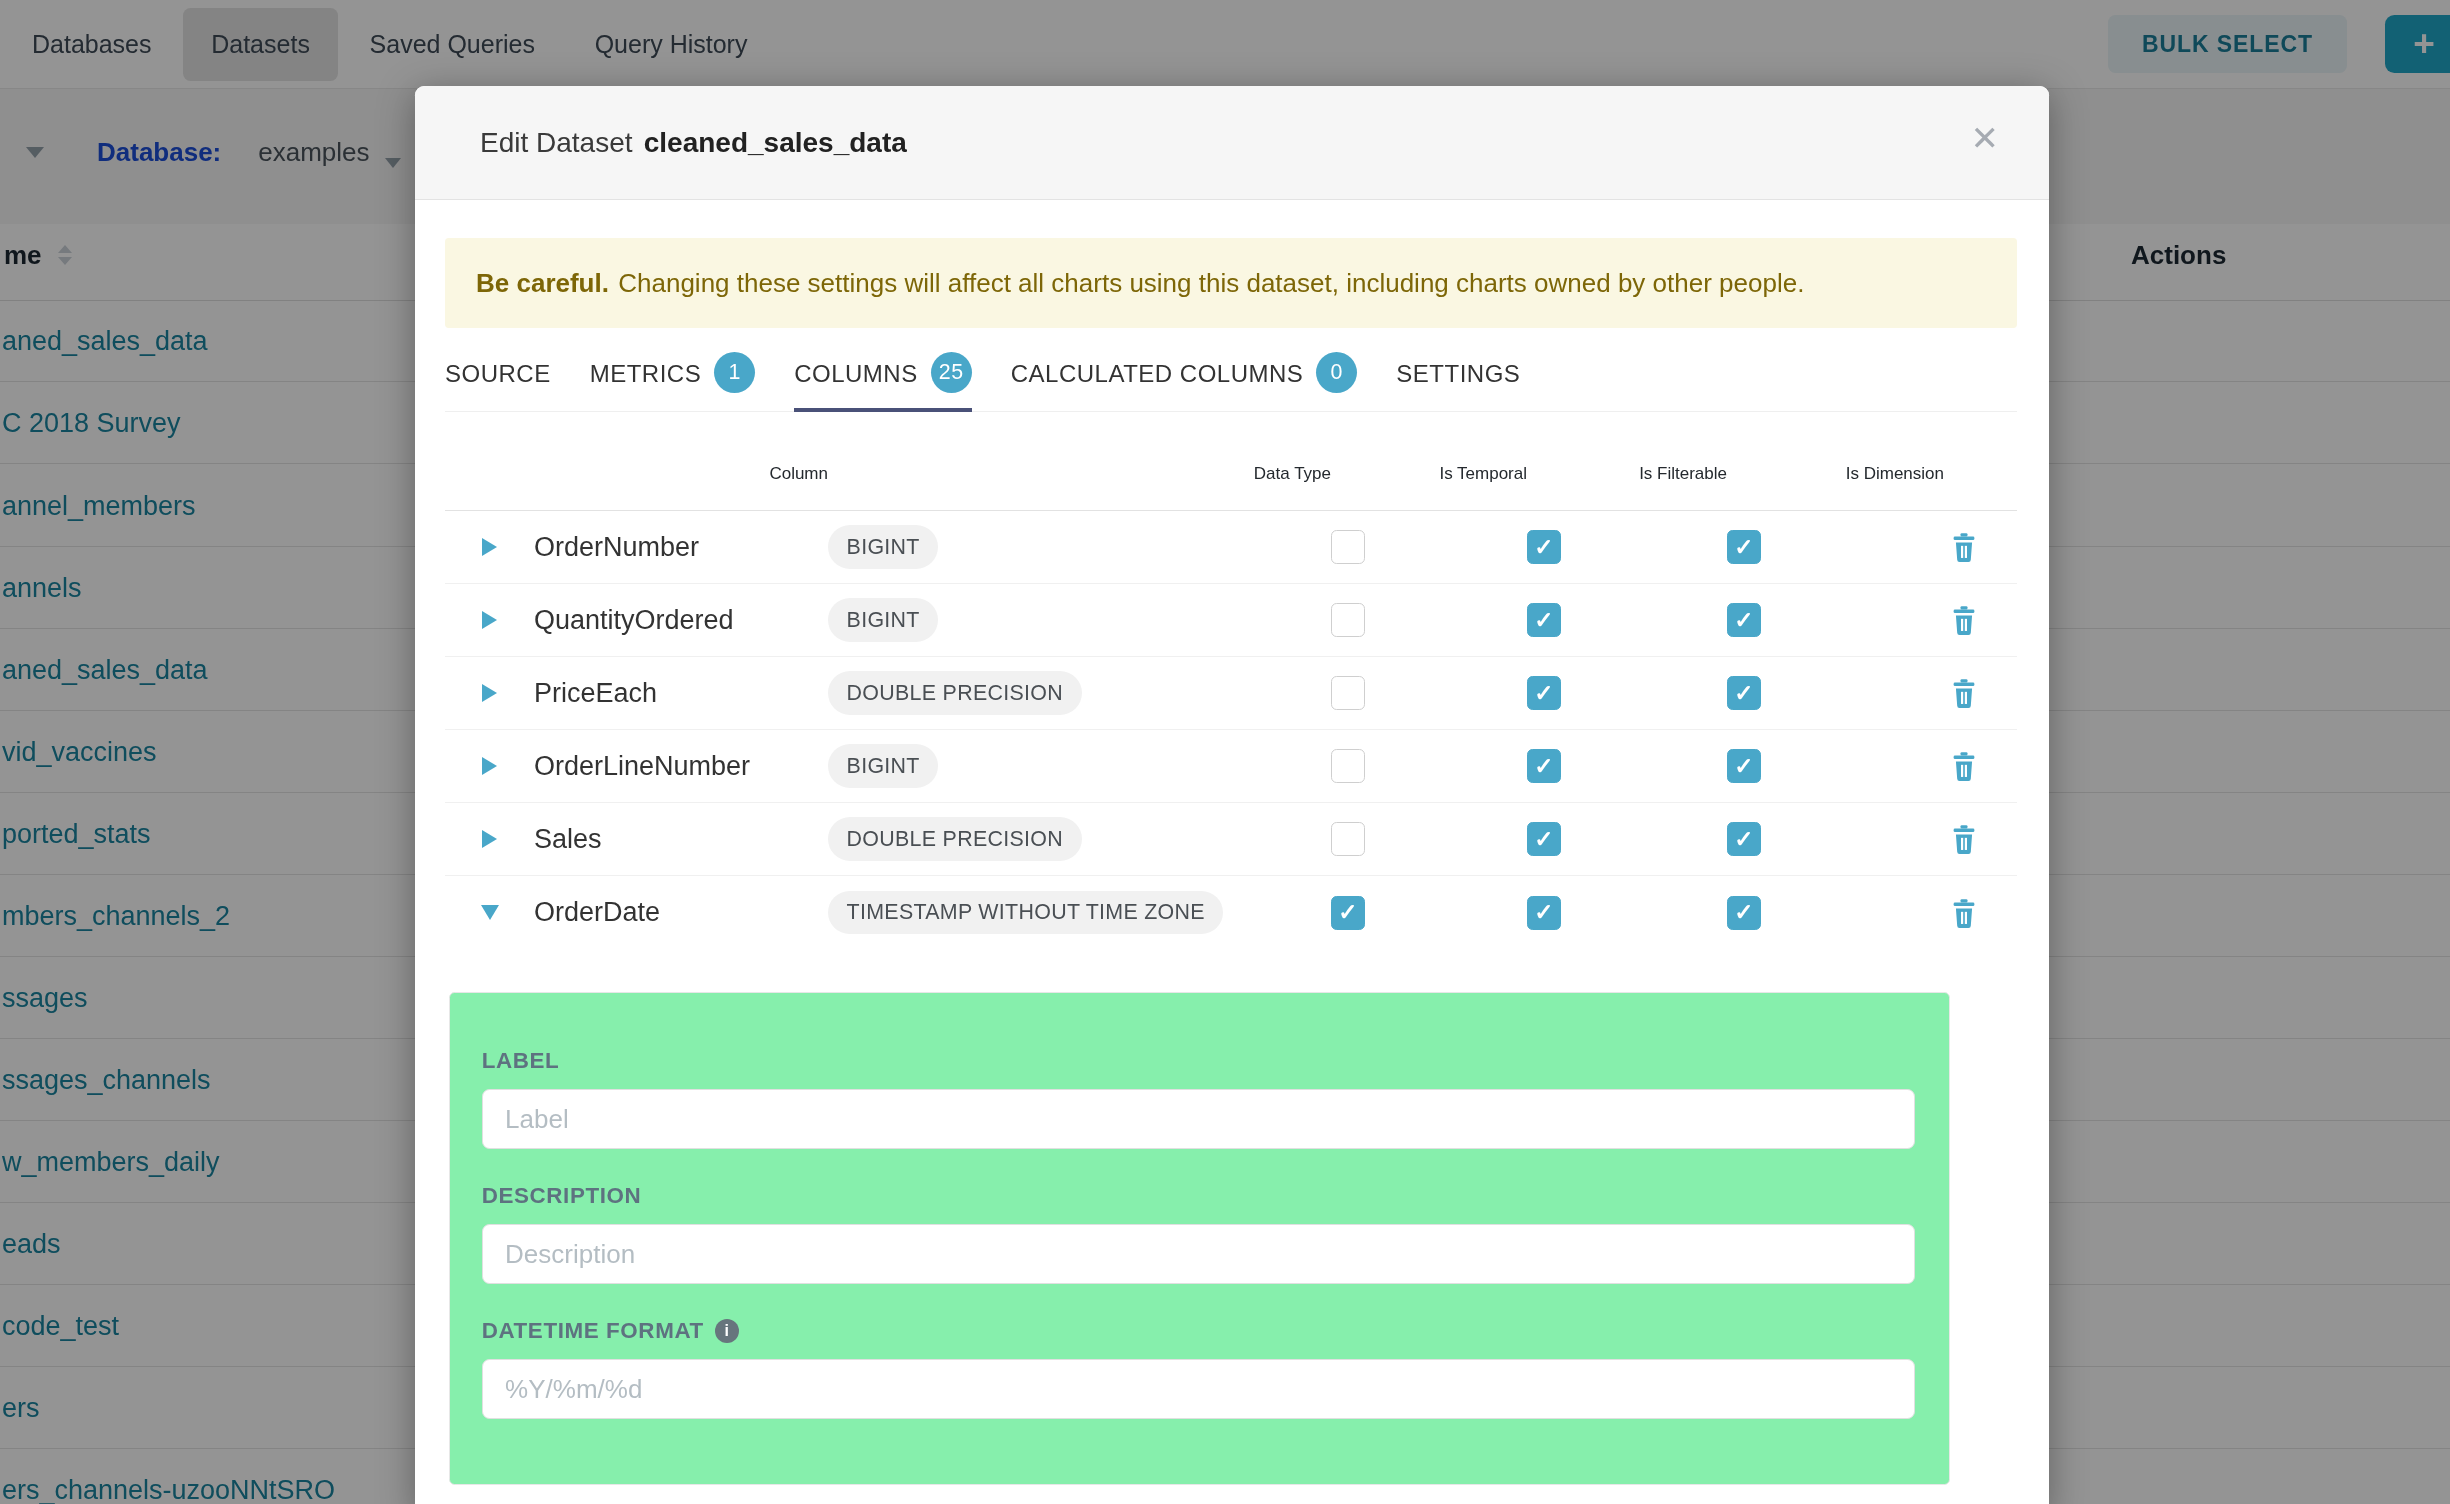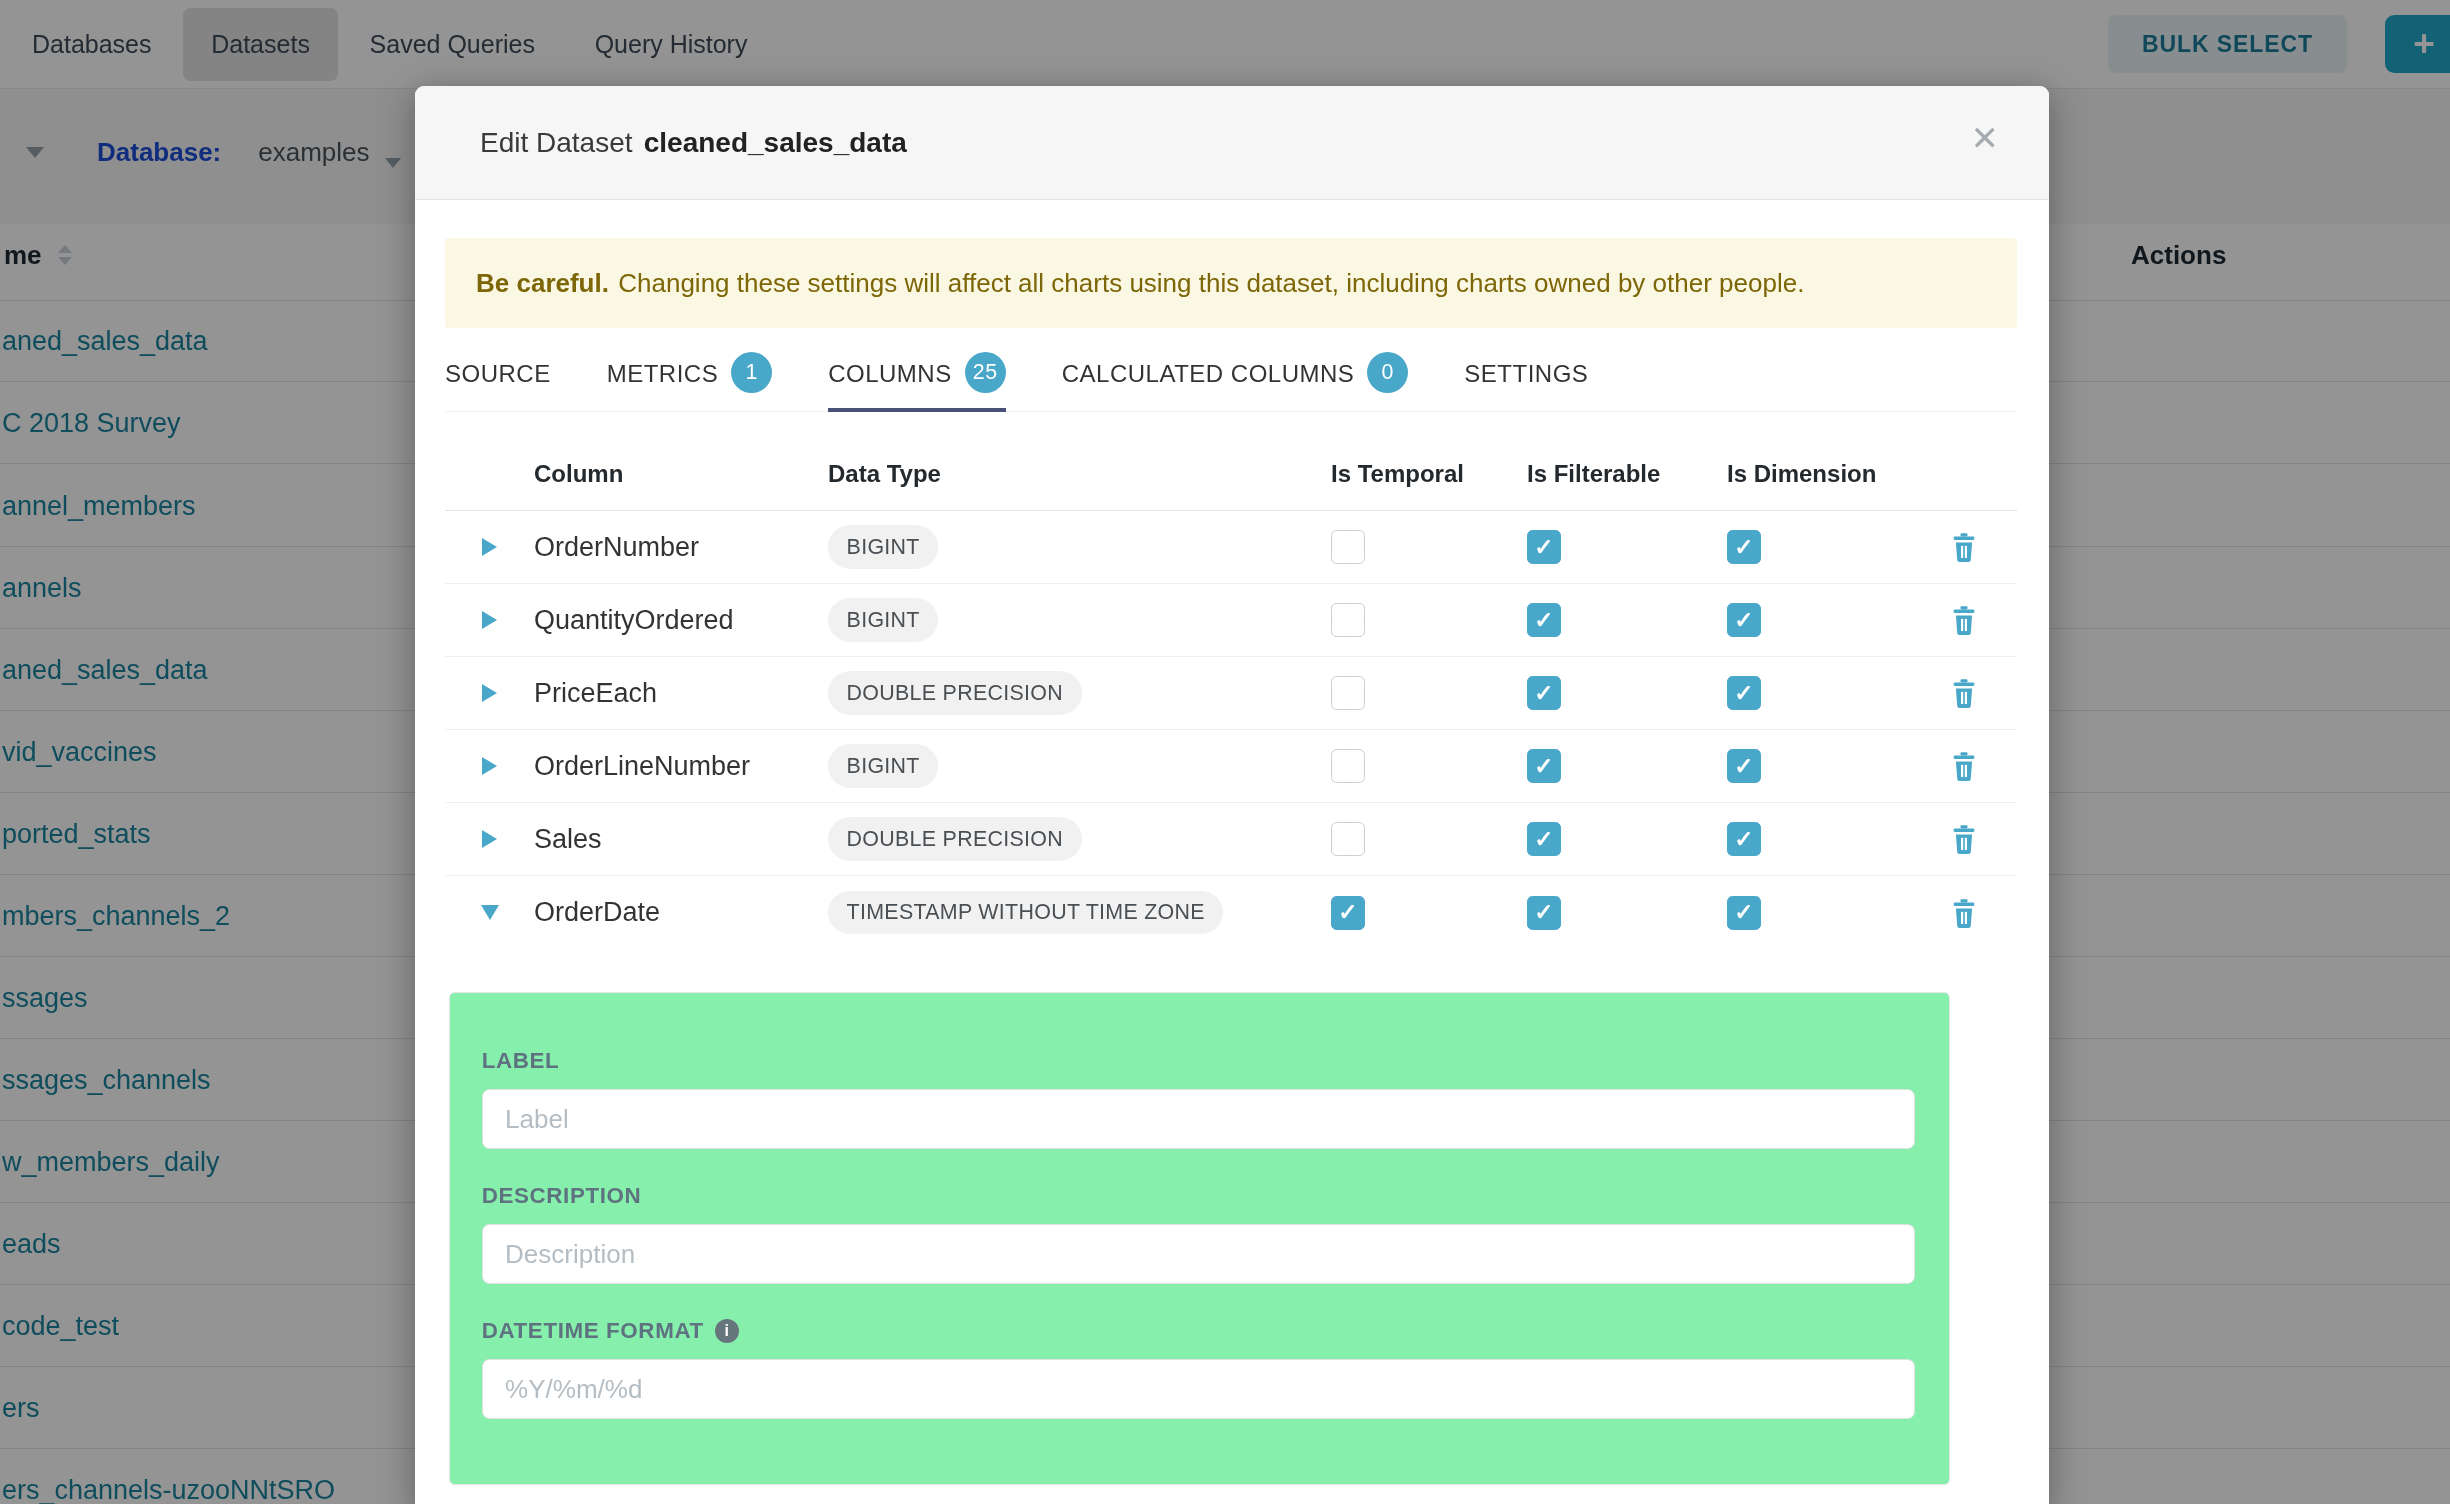--- a/index.html
+++ b/index.html
@@ -52,30 +52,30 @@
               border-radius:9.3px 9.3px 0 0; display:flex; align-items:center; padding:0 65px; font-size:28px; }
   .m-title-prefix { color:#3A3A3A; margin-right:11.2px; }
   .m-title-name { color:#222; font-weight:700; }
   .m-close { position:absolute; right:50px; top:35px; font-size:34px; color:#A6ABB2; cursor:pointer; line-height:1; }
   .m-body { padding:0 32px 0 30px; }
 
   .banner { margin-top:38px; height:90px; background:#FAF7E2; border-radius:3.7px; display:flex;
             align-items:center; padding-left:31px; font-size:26px; color:#7D6607; }
   .banner b { margin-right:9.3px; }
 
-  .tabs { margin-top:30px; display:flex; gap:56px; border-bottom:0.9px solid #EFEFEF; height:54px; }
+  .tabs { margin-top:30px; display:flex; gap:39px; border-bottom:0.9px solid #EFEFEF; height:54px; }
   .tab { display:flex; align-items:flex-start; gap:13px; font-size:24px; color:#333; letter-spacing:0.5px;
          position:relative; cursor:pointer; padding-top:1.9px; }
   .tab.active::after { content:''; position:absolute; left:0; right:0; bottom:-0.9px; height:3.7px; background:#4A5178; }
   .tab-badge { min-width:41px; height:41px; padding:0 5.6px; margin-top:-7.5px; border-radius:20.5px; background:#49A7C9;
                color:#fff; font-size:21.4px; display:flex; align-items:center; justify-content:center; }
 
   .coltable { margin-top:26px; }
   .tgrid { display:grid; grid-template-columns:89px 294px 503px 196px 200px 217px 1fr; align-items:center; }
-  .thead { height:73px; font-size:24px; font-weight:700; color:#24292E; border-bottom:1.9px solid #E2E2E2; }
+  .thead { height:73px; font-size:17px; font-weight:400; color:#24292E; border-bottom:1.9px solid #E2E2E2;text-align:right; }
   .trow { height:73px; border-bottom:0.9px solid #F0F0F0; }
   .trow:last-child { border-bottom:none; }
   .c-caret { display:flex; justify-content:center; }
   .caret-right { width:0; height:0; border-top:9.3px solid transparent; border-bottom:9.3px solid transparent;
                  border-left:15px solid #49A7C9; cursor:pointer; }
   .caret-down { width:0; height:0; border-left:9.3px solid transparent; border-right:9.3px solid transparent;
                 border-top:15px solid #49A7C9; cursor:pointer; }
   .c-name { font-size:27px; color:#333; }
   .pill { display:inline-block; background:#F1F1F1; color:#4A4F54; font-size:21.4px; padding:9.3px 18.6px;
           border-radius:24px; letter-spacing:0.3px; white-space:nowrap; }

